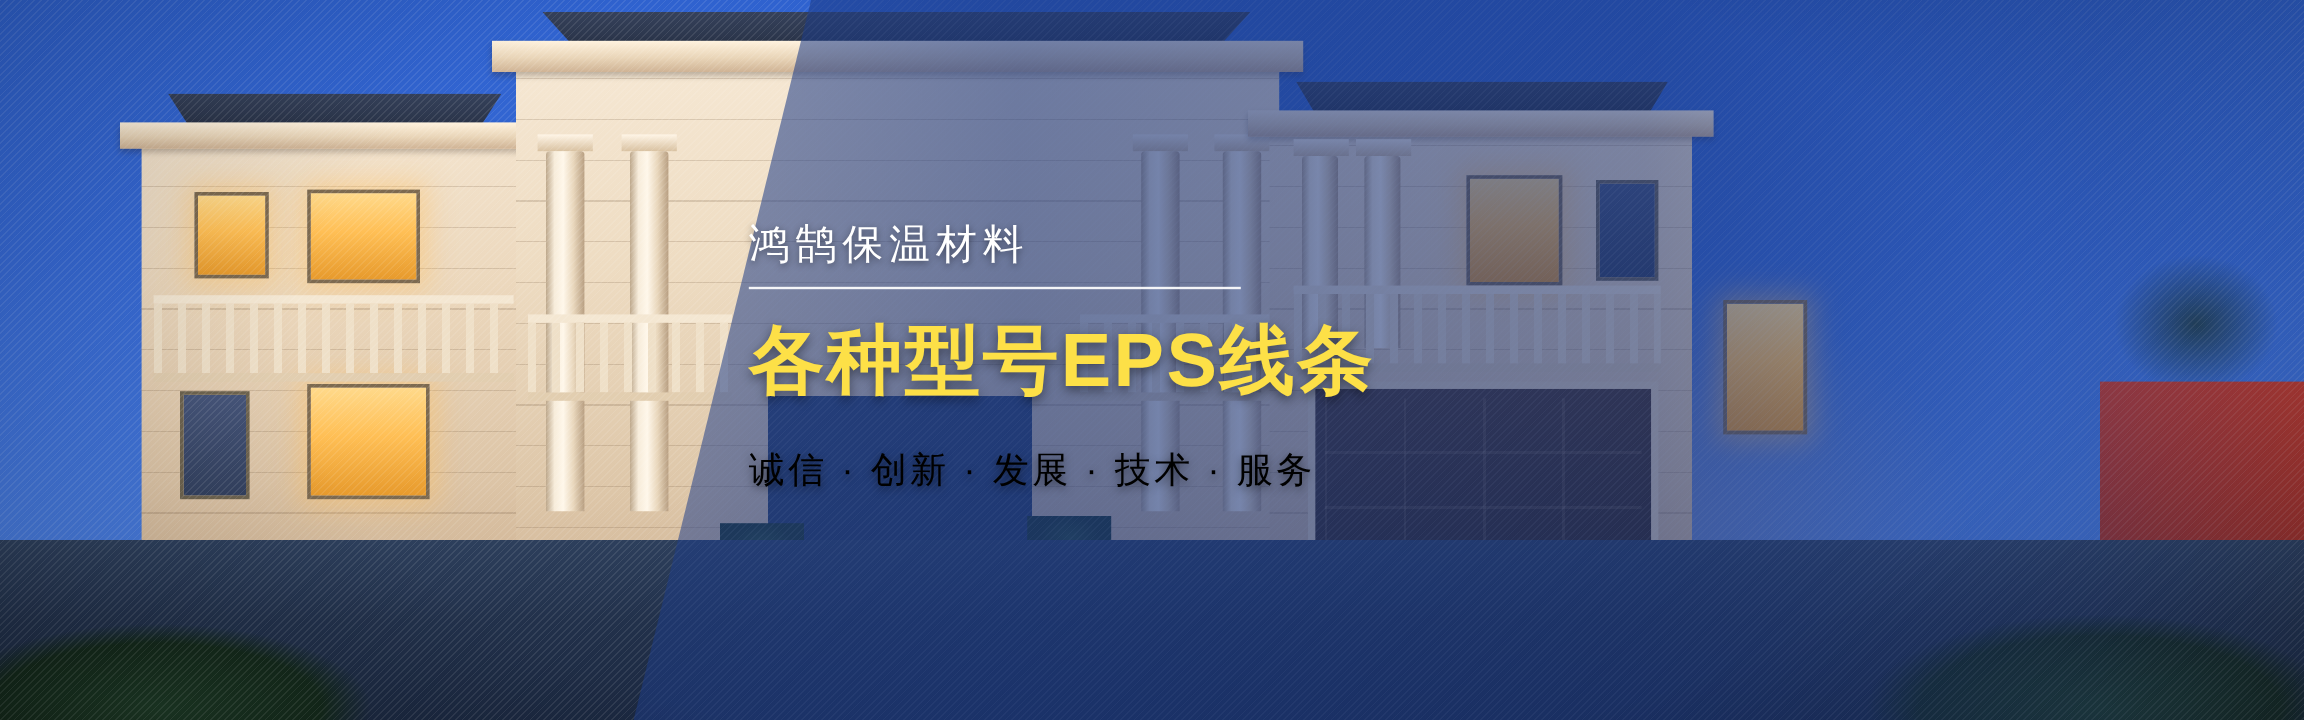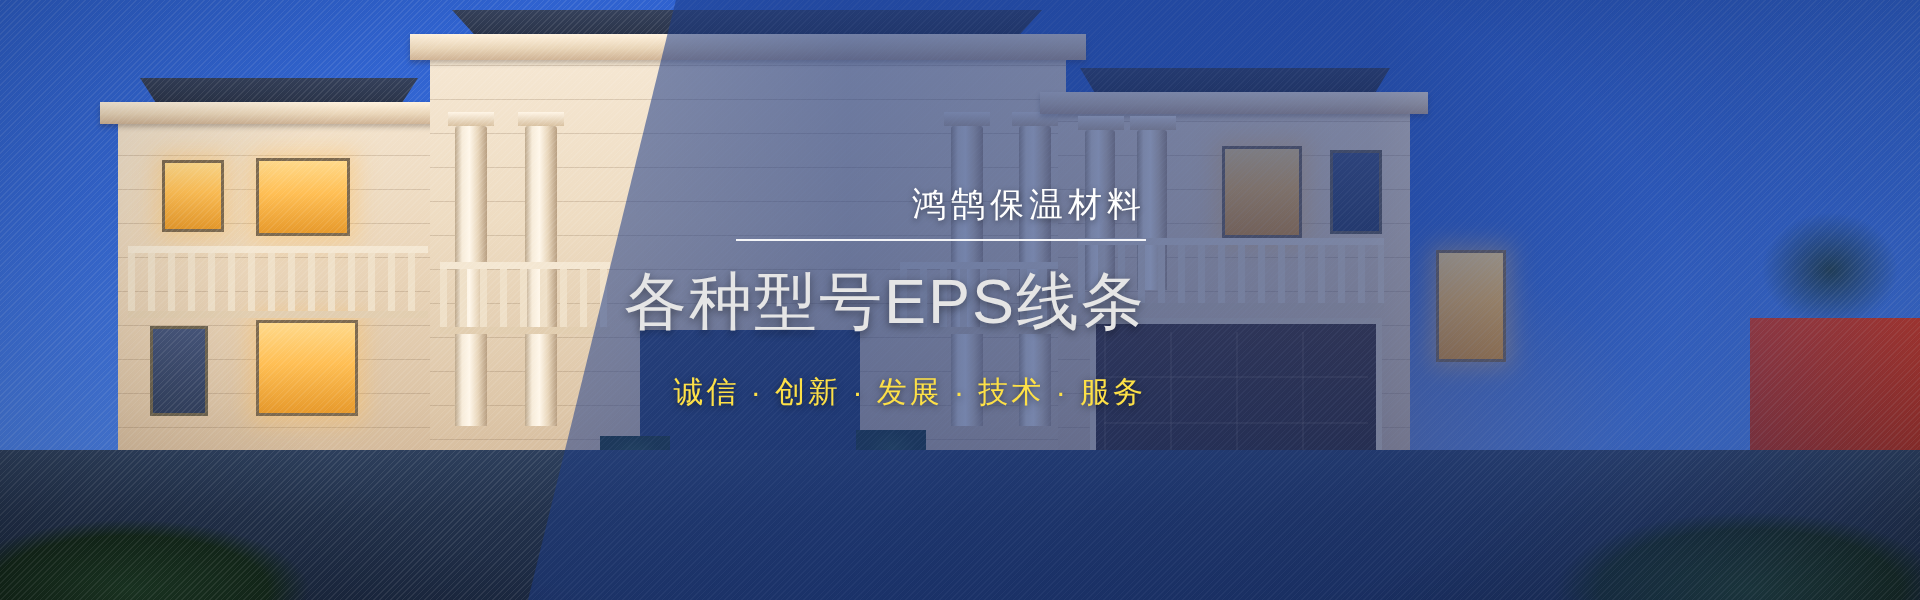--- a/index.html
+++ b/index.html
@@ -159,49 +159,49 @@
 
   
   .copy {
     position: absolute;
     left: 0; top: 0; width: 1920px; height: 600px;
     display: flex; flex-direction: column;
     align-items: center; justify-content: center;
   }
   .copy-inner {
     margin-left: -150px;
-    display: flex; flex-direction: column; align-items: flex-end;
+    display: flex; flex-direction: column; align-items: flex-start;
   }
   .brand {
     color: #ffffff;
     font-size: 34px;
     letter-spacing: 5px;
     font-weight: 400;
     text-shadow: 0 2px 6px rgba(0,0,0,.45);
     margin-bottom: 18px;
     line-height: 1;
   }
   .rule {
     width: 410px; height: 2px;
     background: #ffffff;
     opacity: .92;
     margin-bottom: 22px;
   }
   .headline {
-    color: #e5e5e5;
+    color: #fde047;
     font-size: 63px;
-    font-weight: normal;
+    font-weight: bold;
     letter-spacing: 2px;
     line-height: 1.22;
     text-shadow: 0 3px 9px rgba(0,0,0,.45);
     white-space: nowrap;
   }
   .headline.second { letter-spacing: 3px; }
   .tagline {
-    color: #fde047;
+    color: #000000;
     font-size: 30px;
     letter-spacing: 3px;
     margin-top: 32px;
     text-shadow: 0 2px 7px rgba(0,0,0,.5);
     white-space: nowrap;
   }
   
   .vignette {
     background: radial-gradient(ellipse 1300px 640px at 50% 48%, rgba(0,0,0,0) 55%, rgba(0,0,0,.28) 100%);
     pointer-events: none;

